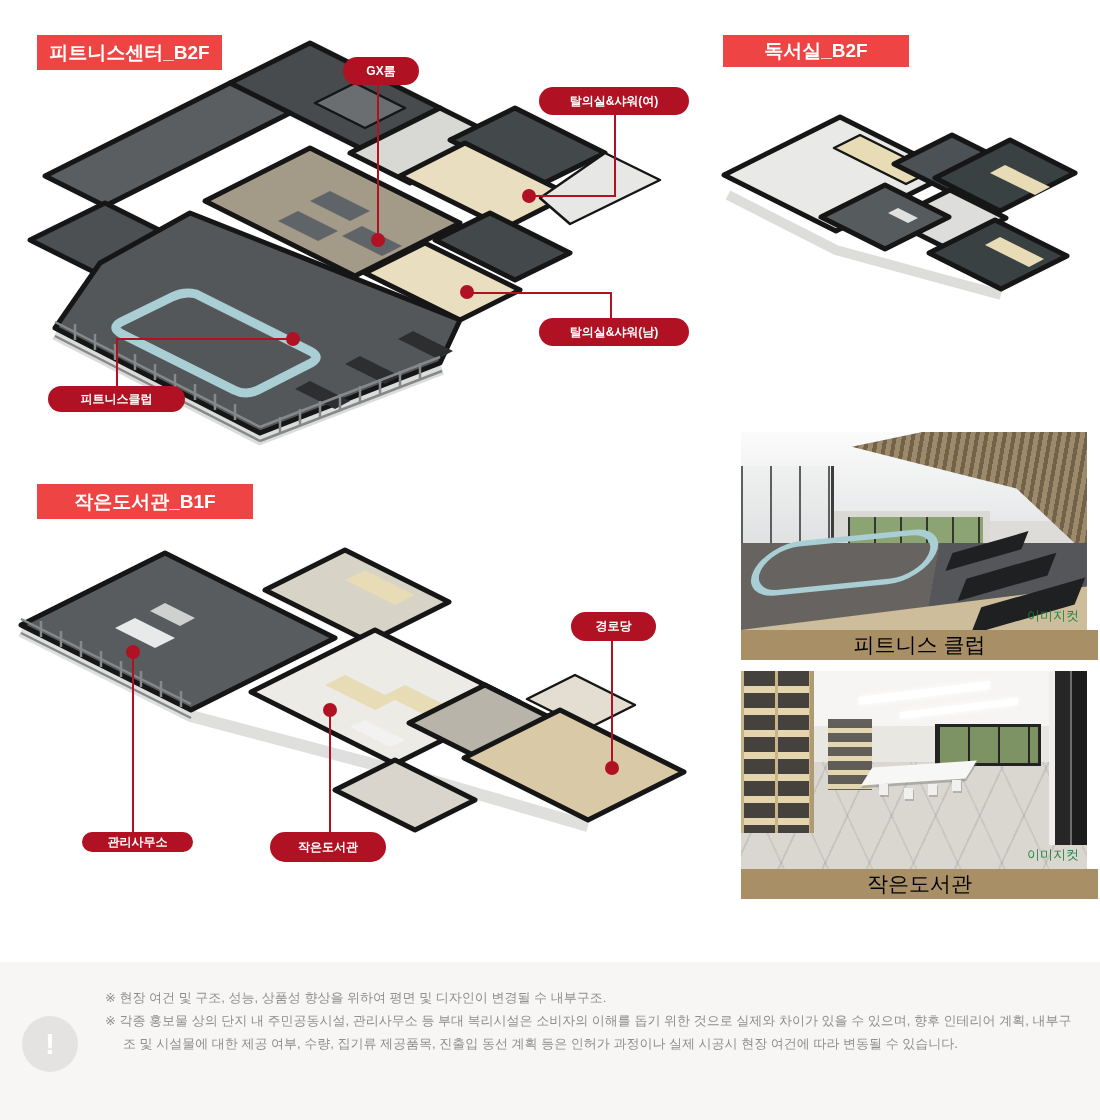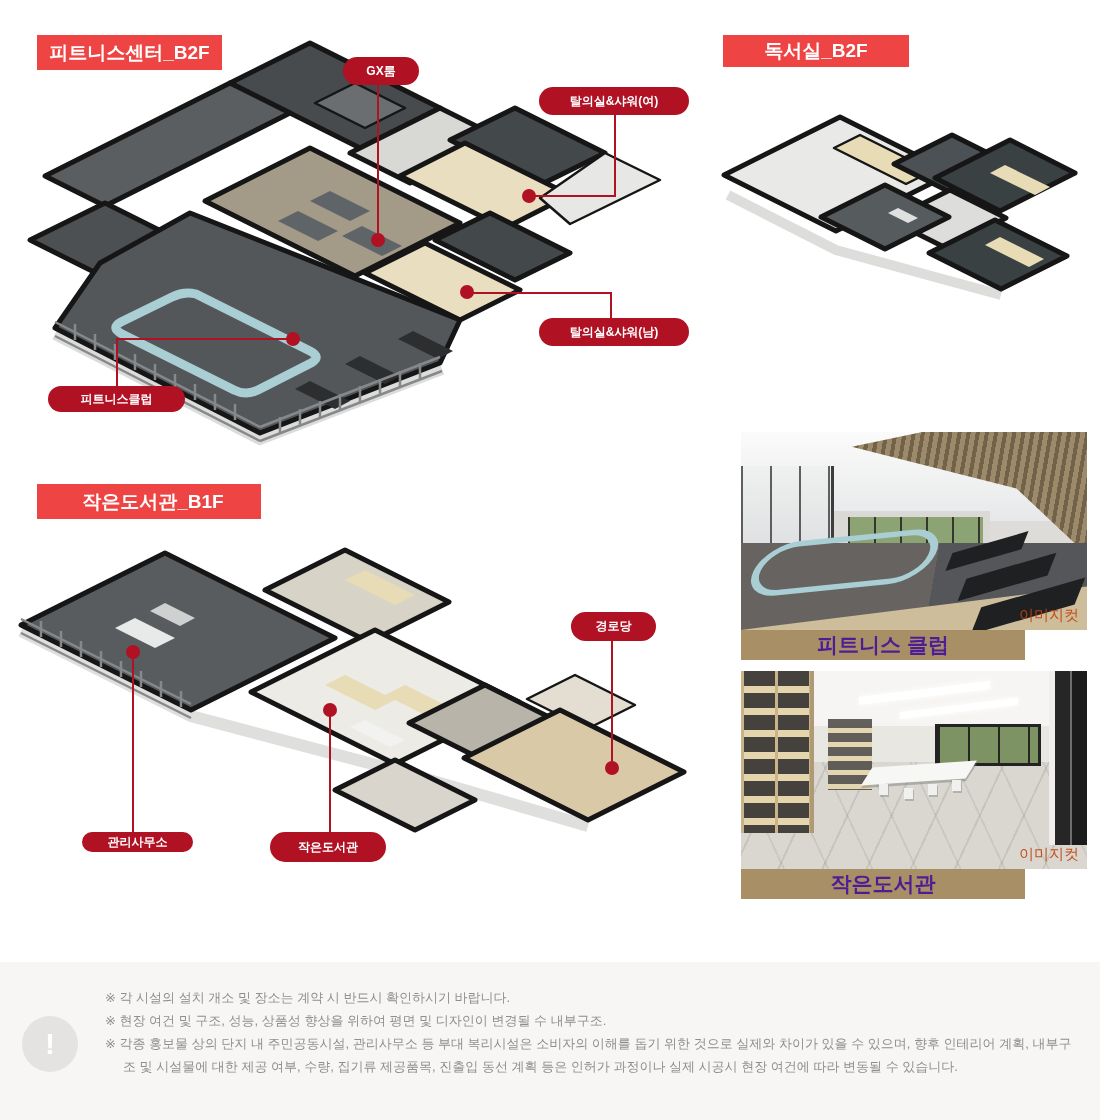--- a/index.html
+++ b/index.html
@@ -21,23 +21,23 @@
 
   
   .plan-svg{position:absolute;z-index:2;}
   .plan-svg polygon{stroke:#161616;stroke-width:5;stroke-linejoin:round;}
   .plan-svg .nostroke{stroke:none;}
   .plan-svg .thin{stroke-width:2.5;}
 
   
   .photo-card{position:absolute;width:346px;z-index:3;}
   .photo{position:relative;width:346px;height:198px;overflow:hidden;background:#dddcd8;}
-  .photo-caption{width:284px;height:30px;background:#a98f66;color:#4c1d95;font-weight:bold;
+  .photo-caption{width:357px;height:30px;background:#a98f66;color:#000000;font-weight:normal;
     font-size:21px;display:flex;align-items:center;justify-content:center;}
-  .watermark{position:absolute;right:8px;bottom:5px;color:#c2410c;font-size:15px;opacity:.9;z-index:9;}
+  .watermark{position:absolute;right:8px;bottom:5px;color:#15803d;font-size:13px;opacity:.9;z-index:9;}
 
   
   .p1-ceiling{position:absolute;left:0;top:0;width:100%;height:45%;
     background:linear-gradient(180deg,#fbfbfb,#e7e8e9);}
   .p1-slats{position:absolute;right:0;top:0;width:68%;height:62%;
     background:repeating-linear-gradient(100deg,#9c8a6b 0 5px,#73624a 5px 9px);
     clip-path:polygon(30% 0,100% 0,100% 100%,70% 46%,0 12%);}
   .p1-backwall{position:absolute;left:0;top:40%;width:72%;height:18%;background:#dbd9d5;}
   .p1-window{position:absolute;left:31%;top:43%;width:39%;height:15%;
     background:repeating-linear-gradient(90deg,#33382f 0 2px,#8ca374 2px 26px);}
@@ -194,21 +194,21 @@
         <polygon points="380,235 460,275 400,305 320,265" fill="#d9d5cc"></polygon>
       </g>
     <g stroke="#85898c" stroke-width="2.5" fill="none">
       <path d="M6,94 L176,179 M6,108 L176,193"></path>
       <path d="M26,96 v16 M46,106 v16 M66,116 v16 M86,126 v16 M106,136 v16 M126,146 v16 M146,156 v16 M166,166 v16"></path>
       </g>
   </svg>
 
   <div class="title-badge" style="left:37px;top:35px;width:185px;height:35px;">피트니스센터_B2F</div>
   <div class="title-badge" style="left:723px;top:35px;width:186px;height:32px;">독서실_B2F</div>
-  <div class="title-badge" style="left:37px;top:484px;width:216px;height:35px;padding-left:8px;">작은도서관_B1F</div>
+  <div class="title-badge" style="left:37px;top:484px;width:216px;height:35px;">작은도서관_B1F</div>
 
   <div class="cline" style="left:377px;top:85px;width:2px;height:156px;"></div>
   <div class="cdot" style="left:371px;top:233px;"></div>
 
   <div class="cline" style="left:614px;top:115px;width:2px;height:81px;"></div>
   <div class="cline" style="left:529px;top:195px;width:87px;height:2px;"></div>
   <div class="cdot" style="left:522px;top:189px;"></div>
 
   <div class="cline" style="left:467px;top:292px;width:145px;height:2px;"></div>
   <div class="cline" style="left:610px;top:292px;width:2px;height:32px;"></div>
@@ -269,19 +269,18 @@
       <div class="p2-chair" style="left:54%;top:57%;"></div>
       <div class="p2-chair" style="left:61%;top:55%;"></div>
       <div class="watermark">이미지컷</div>
     </div>
     <div class="photo-caption">작은도서관</div>
   </div>
 
   <div class="notice">
     <div class="notice-icon">!</div>
     <div class="notice-lines">
-      <div class="note-line">※ 각 시설의 설치 개소 및 장소는 계약 시 반드시 확인하시기 바랍니다.</div>
       <div class="note-line">※ 현장 여건 및 구조, 성능, 상품성 향상을 위하여 평면 및 디자인이 변경될 수 내부구조.</div>
       <div class="note-line">※ 각종 홍보물 상의 단지 내 주민공동시설, 관리사무소 등 부대 복리시설은 소비자의 이해를 돕기 위한 것으로 실제와 차이가 있을 수 있으며, 향후 인테리어 계획, 내부구조 및 시설물에 대한 제공 여부, 수량, 집기류 제공품목, 진출입 동선 계획 등은 인허가 과정이나 실제 시공시 현장 여건에 따라 변동될 수 있습니다.</div>
     </div>
   </div>
 
 </div>
 
 </body></html>

